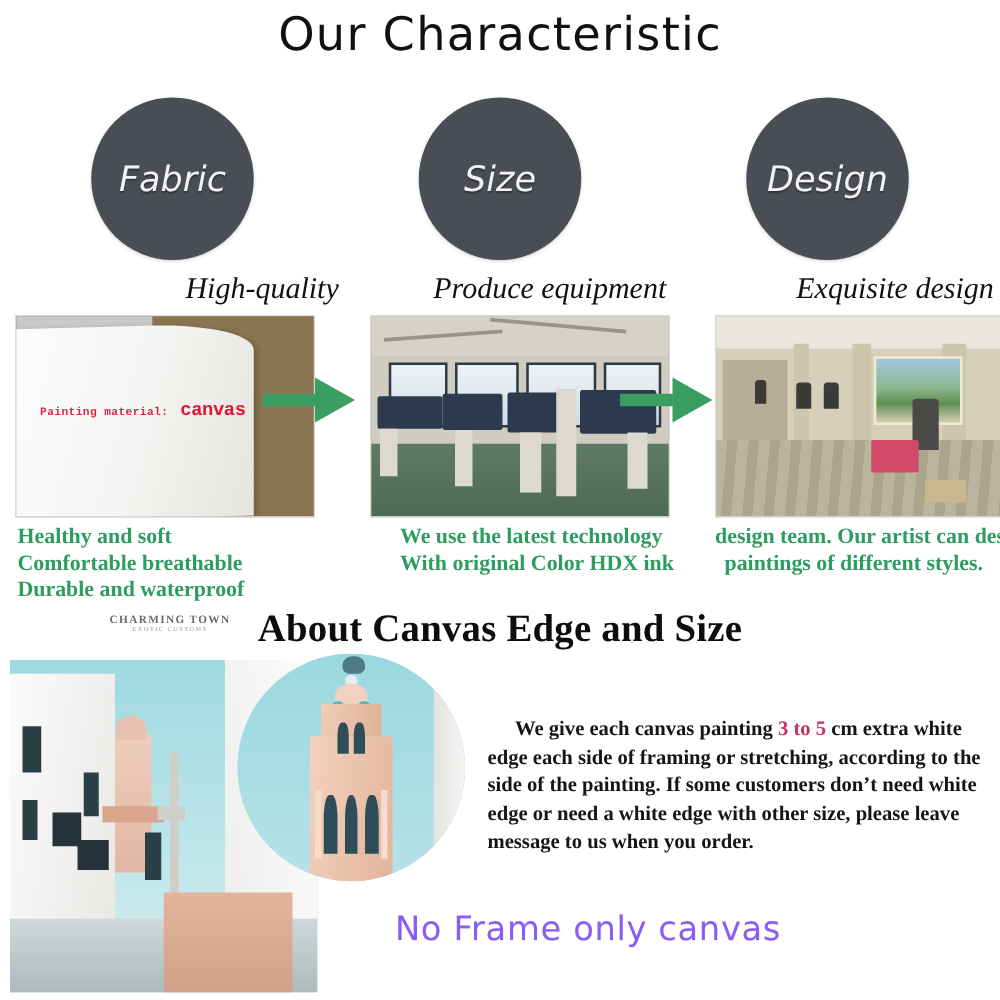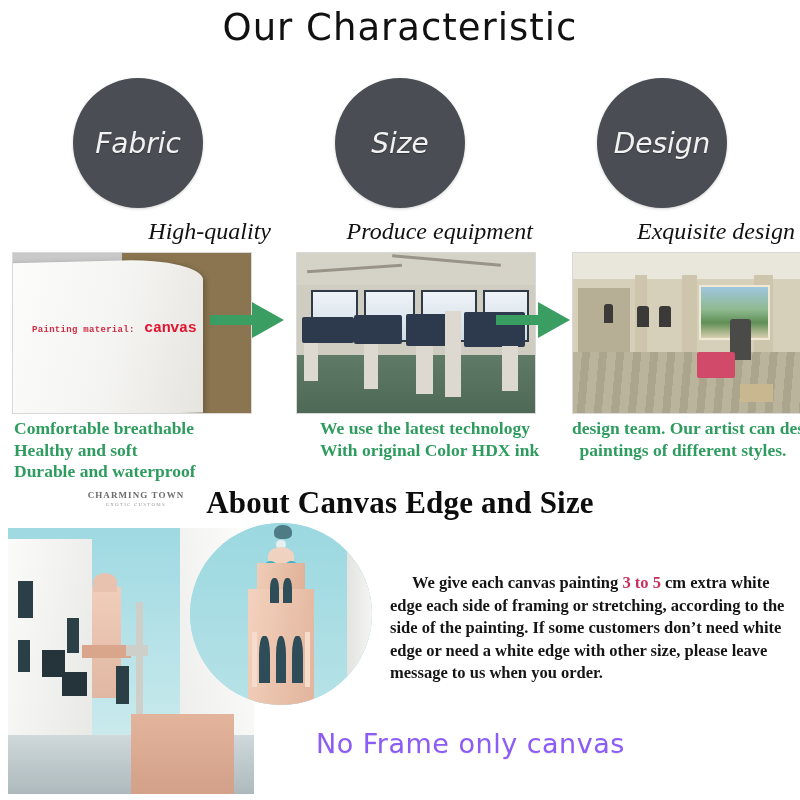--- a/index.html
+++ b/index.html
@@ -319,22 +319,22 @@
     <rect x="2" y="15" width="48" height="10" fill="#3a9e63"></rect>
     <polygon points="44,2 76,20 44,38" fill="#3a9e63"></polygon>
   </svg>
   <svg class="arrow a2" viewBox="0 0 78 40">
     <rect x="2" y="15" width="48" height="10" fill="#3a9e63"></rect>
     <polygon points="44,2 76,20 44,38" fill="#3a9e63"></polygon>
   </svg>
 
   <div class="gcaps">
     <div class="gcap g1">
+      <div>Healthy and soft</div>
       <div>Comfortable  breathable</div>
-      <div>Healthy and soft</div>
       <div>Durable  and waterproof</div>
     </div>
     <div class="gcap g2">
       <div>We use the latest technology</div>
       <div>With original Color HDX ink</div>
     </div>
     <div class="gcap g3">
       <div>design team. Our artist can design</div>
       <div>paintings of different styles.</div>
     </div>

